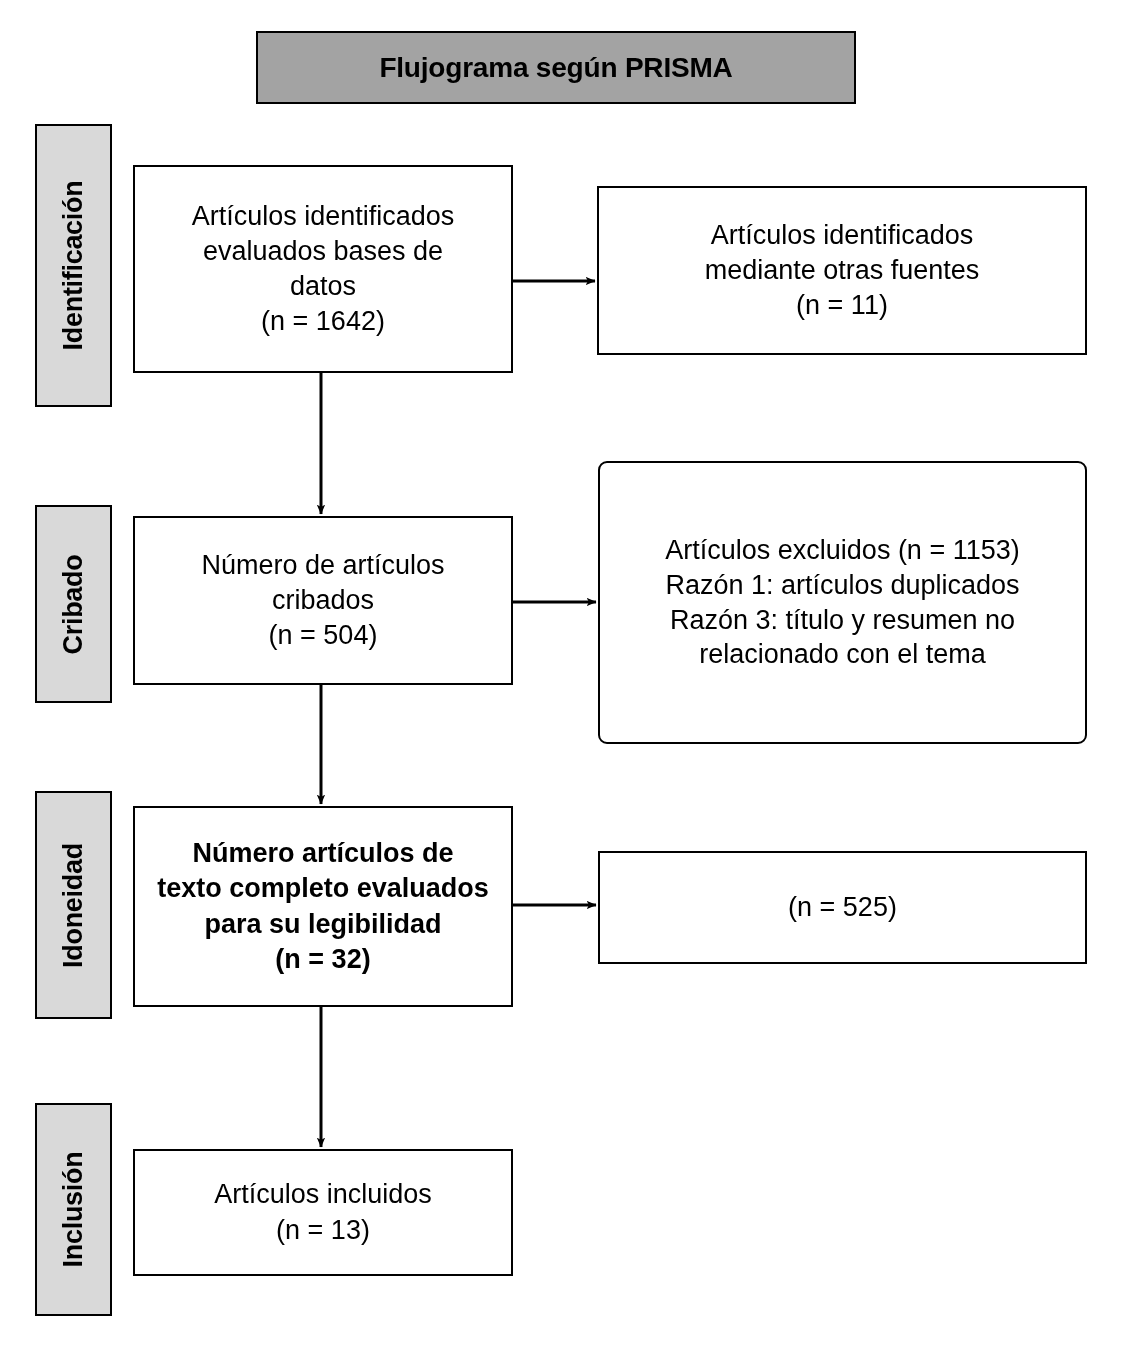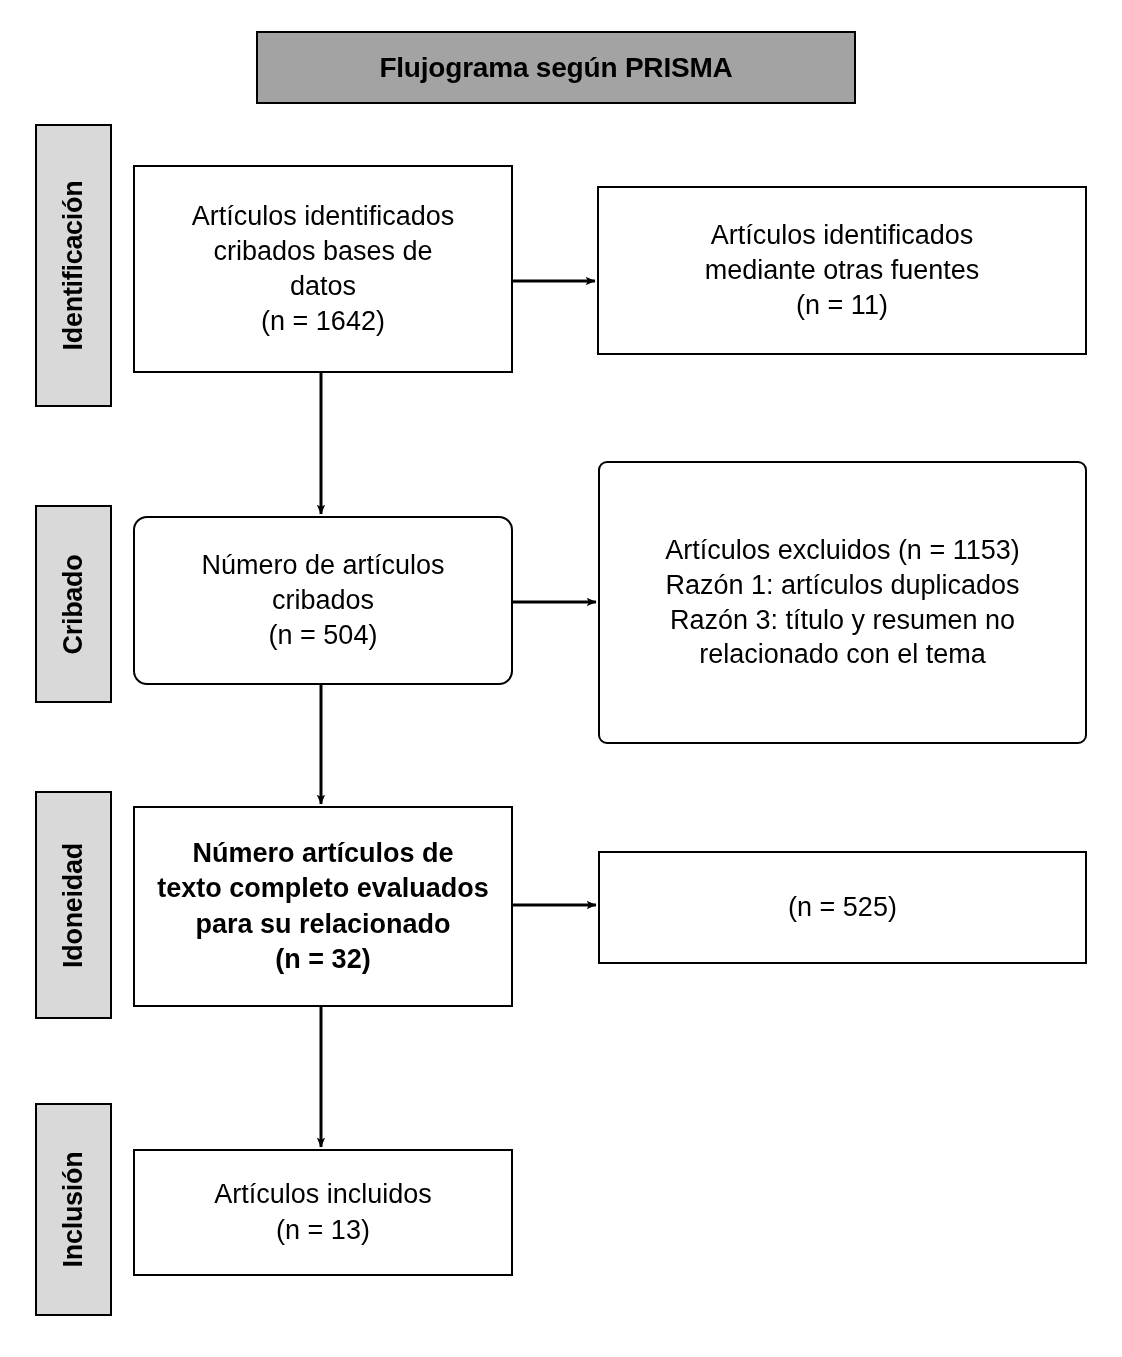--- a/index.html
+++ b/index.html
@@ -133,48 +133,48 @@
   <div class="abs stage-box" style="left:35px; top:791px; width:77px; height:228px;">
     <span class="stage-label">Idoneidad</span>
   </div>
 
   <div class="abs stage-box" style="left:35px; top:1103px; width:77px; height:213px;">
     <span class="stage-label">Inclusión</span>
   </div>
 
   <div class="abs flow-box" style="left:133px; top:165px; width:380px; height:208px;">
     <span class="flow-line">Artículos identificados</span>
-    <span class="flow-line">cribados bases de</span>
+    <span class="flow-line">evaluados bases de</span>
     <span class="flow-line">datos</span>
     <span class="flow-line">(n = 1642)</span>
   </div>
 
   <div class="abs flow-box" style="left:597px; top:186px; width:490px; height:169px;">
     <span class="flow-line">Artículos identificados</span>
     <span class="flow-line">mediante otras fuentes</span>
     <span class="flow-line">(n = 11)</span>
   </div>
 
-  <div class="abs flow-box" style="left:133px; top:516px; width:380px; height:169px;border-radius:14px;">
+  <div class="abs flow-box" style="left:133px; top:516px; width:380px; height:169px;">
     <span class="flow-line">Número de artículos</span>
     <span class="flow-line">cribados</span>
     <span class="flow-line">(n = 504)</span>
   </div>
 
   <div class="abs flow-box tight" style="left:598px; top:461px; width:489px; height:283px;border-radius:9px;">
     <span class="flow-line">Artículos excluidos (n = 1153)</span>
     <span class="flow-line">Razón 1: artículos duplicados</span>
     <span class="flow-line">Razón 3: título y resumen no</span>
     <span class="flow-line">relacionado con el tema</span>
   </div>
 
   <div class="abs flow-box" style="left:133px; top:806px; width:380px; height:201px;font-weight:bold;">
     <span class="flow-line">Número artículos de</span>
     <span class="flow-line">texto completo evaluados</span>
-    <span class="flow-line">para su relacionado</span>
+    <span class="flow-line">para su legibilidad</span>
     <span class="flow-line">(n = 32)</span>
   </div>
 
   <div class="abs flow-box" style="left:598px; top:851px; width:489px; height:113px;">
     <span class="flow-line">(n = 525)</span>
   </div>
 
   <div class="abs flow-box" style="left:133px; top:1149px; width:380px; height:127px;align-items:center;">
     <span class="flow-line">Artículos incluidos</span>
     <span class="flow-line">(n = 13)</span>

